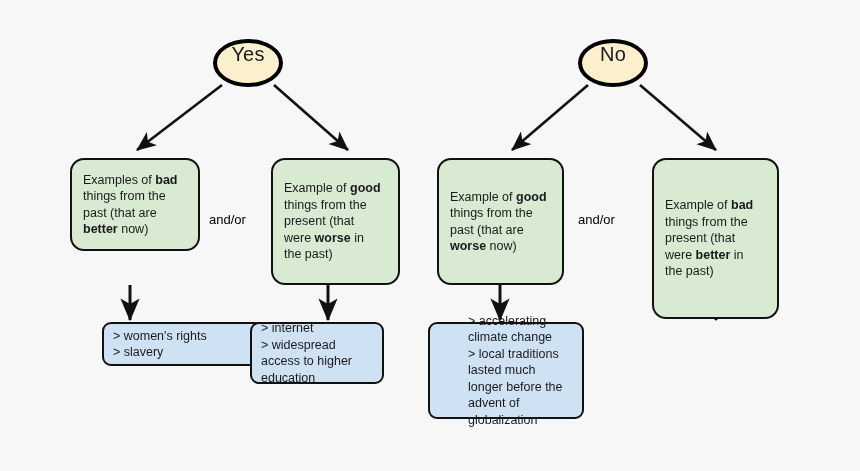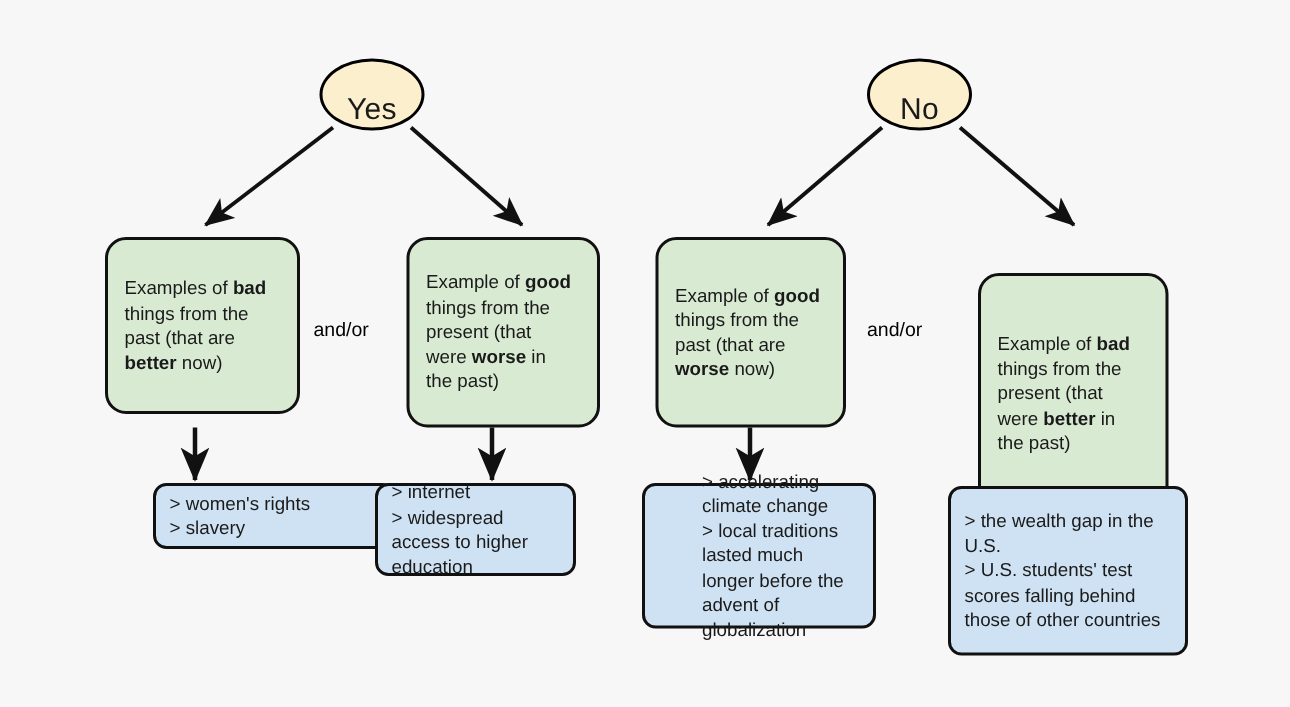--- a/index.html
+++ b/index.html
@@ -19,25 +19,25 @@
     position: absolute;
     left: 0;
     top: 0;
     width: 860px;
     height: 471px;
     pointer-events: none;
   }
   .ellipse-node {
     position: absolute;
     box-sizing: border-box;
-    border: 2px solid #000000;
+    border: 4px solid #000000;
     border-radius: 50%;
     background: #fcefcd;
     display: flex;
-    align-items: flex-end;
+    align-items: flex-start;
     justify-content: center;
     font-size: 20px;
     color: #1a1a1a;
     letter-spacing: 0.2px;
   }
   .box {
     position: absolute;
     box-sizing: border-box;
     border: 2px solid #111111;
     display: flex;
@@ -103,21 +103,21 @@
     <span>Yes</span>
   </div>
 
   <div class="ellipse-node" style="left:578px; top:39px; width:70px; height:48px;">
     <span>No</span>
   </div>
 
   <div class="conj-label" style="left:209px; top:212px;">and/or</div>
   <div class="conj-label" style="left:578px; top:212px;">and/or</div>
 
-  <div class="box green-box" style="left:70px; top:158px; width:130px; height:118px;">
+  <div class="box green-box" style="left:70px; top:158px; width:130px; height:93px;">
     <div class="inner">
       <span>Examples of </span><b>bad</b><br>
       <span>things from the</span><br>
       <span>past (that are</span><br>
       <b>better</b><span> now)</span>
     </div>
   </div>
 
   <div class="box green-box" style="left:271px; top:158px; width:129px; height:127px;">
     <div class="inner">
@@ -131,21 +131,21 @@
 
   <div class="box green-box" style="left:437px; top:158px; width:127px; height:127px;">
     <div class="inner">
       <span>Example of </span><b>good</b><br>
       <span>things from the</span><br>
       <span>past (that are</span><br>
       <b>worse</b><span> now)</span>
     </div>
   </div>
 
-  <div class="box green-box" style="left:652px; top:158px; width:127px; height:161px;margin-top:24px;">
+  <div class="box green-box" style="left:652px; top:158px; width:127px; height:161px;">
     <div class="inner">
       <span>Example of </span><b>bad</b><br>
       <span>things from the</span><br>
       <span>present (that</span><br>
       <span>were </span><b>better</b><span> in</span><br>
       <span>the past)</span>
     </div>
   </div>
 
   <div class="box blue-box" style="left:70px; top:322px; width:162px; height:44px;margin-left:32px;">
@@ -162,20 +162,14 @@
     </div>
   </div>
 
   <div class="box blue-box" style="left:428px; top:322px; width:156px; height:97px;padding-left:38px;">
     <div class="inner">
       <div>&gt; accelerating climate change</div>
       <div>&gt; local traditions lasted much longer before the advent of globalization</div>
     </div>
   </div>
 
-  <div class="box blue-box" style="left:632px; top:324px; width:160px; height:113px;">
-    <div class="inner">
-      <div>&gt; the wealth gap in the U.S.</div>
-      <div>&gt;  U.S. students' test scores falling behind those of other countries</div>
-    </div>
-  </div>
 
 </div>
 
 </body></html>

